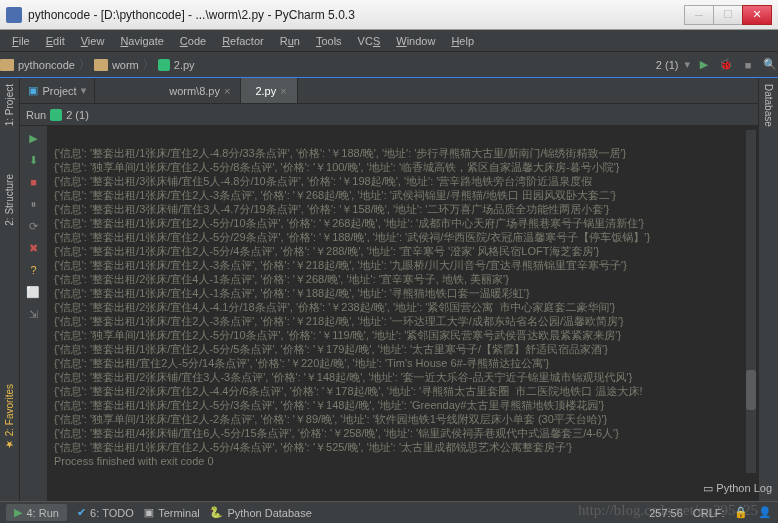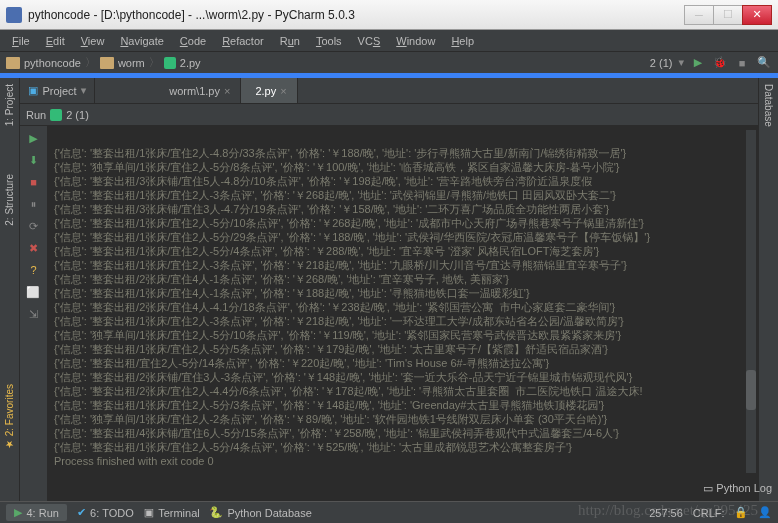--- a/index.html
+++ b/index.html
@@ -6,21 +6,21 @@
 body{background:#3c3f41;color:#bbb;width:778px;height:523px;overflow:hidden;position:relative}
 .titlebar{height:30px;background:linear-gradient(#f7f7f7,#e4e4e4);display:flex;align-items:center;padding:4px 6px;border-bottom:1px solid #999}
 .titlebar .icon{width:16px;height:16px;background:#4b6eaf;border-radius:2px;margin-right:6px}
 .titlebar .title{flex:1;color:#222;font-size:12px}
 .winbtns{display:flex;gap:0}
 .winbtn{width:30px;height:20px;display:flex;align-items:center;justify-content:center;border:1px solid #aaa;background:linear-gradient(#f5f5f5,#ddd);margin-left:-1px}
 .winbtn.close{background:linear-gradient(#e67,#c23);color:#fff;border-color:#a22}
 .menubar{height:22px;background:#3c3f41;display:flex;align-items:center;padding:0 6px;gap:4px;border-bottom:1px solid #2b2b2b}
 .menubar span{color:#bbb;padding:2px 6px;cursor:pointer}
 .menubar span u{text-decoration:underline}
-.navbar{height:26px;background:#3c3f41;display:flex;align-items:center;padding:0 6px;border-bottom:5px solid #3b82f6}
+.navbar{height:26px;background:#3c3f41;display:flex;align-items:center;padding:0 0;border-bottom:1px solid #3b82f6}
 .crumb{display:flex;align-items:center;gap:4px}
 .crumb .folder{width:14px;height:12px;background:#c9a76f;border-radius:1px}
 .crumb .sep{color:#666}
 .crumb .py{width:12px;height:12px;background:#3b7;border-radius:2px}
 .nav-right{margin-left:auto;display:flex;align-items:center;gap:6px}
 .btn-icon{width:16px;height:16px;display:inline-flex;align-items:center;justify-content:center}
 .play{color:#59a869}
 .bug{color:#4eade5}
 .tabs{height:26px;background:#3c3f41;display:flex;align-items:center;border-bottom:1px solid #2b2b2b}
 .side-label{writing-mode:vertical-rl;transform:rotate(180deg);position:absolute;left:2px;padding:4px 2px;color:#bbb;font-size:10px}
@@ -113,21 +113,21 @@
 <div class="tabs">
   <div class="tab-pane">
     <div class="proj-btn">
       <span style="color:#4eade5">▣</span>
       <span>Project</span>
       <span style="color:#888">▾</span>
     </div>
     <div style="width:60px"></div>
     <div class="ed-tab">
       <div class="py"></div>
-      <span>worm\1.py</span>
+      <span>worm\8.py</span>
       <span class="close">×</span>
     </div>
     <div class="ed-tab active">
       <div class="py"></div>
       <span>2.py</span>
       <span class="close">×</span>
     </div>
   </div>
 </div>
 

